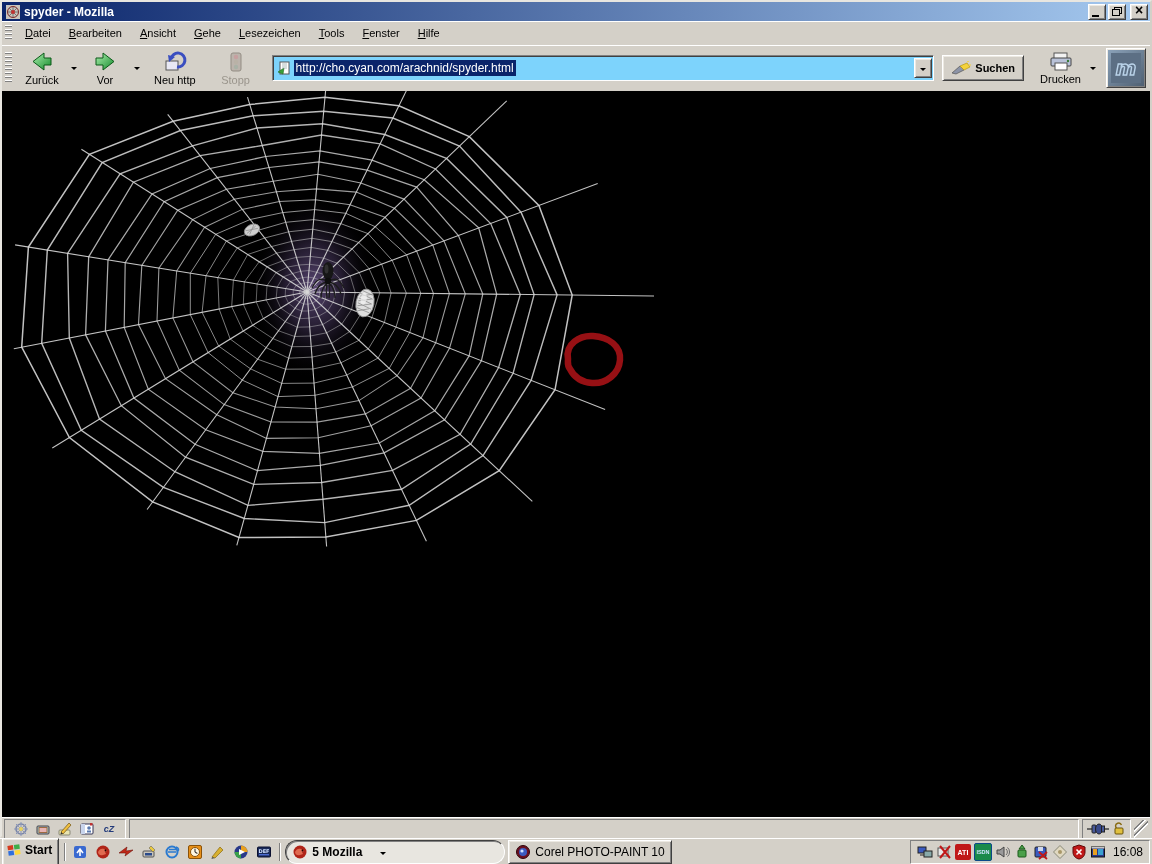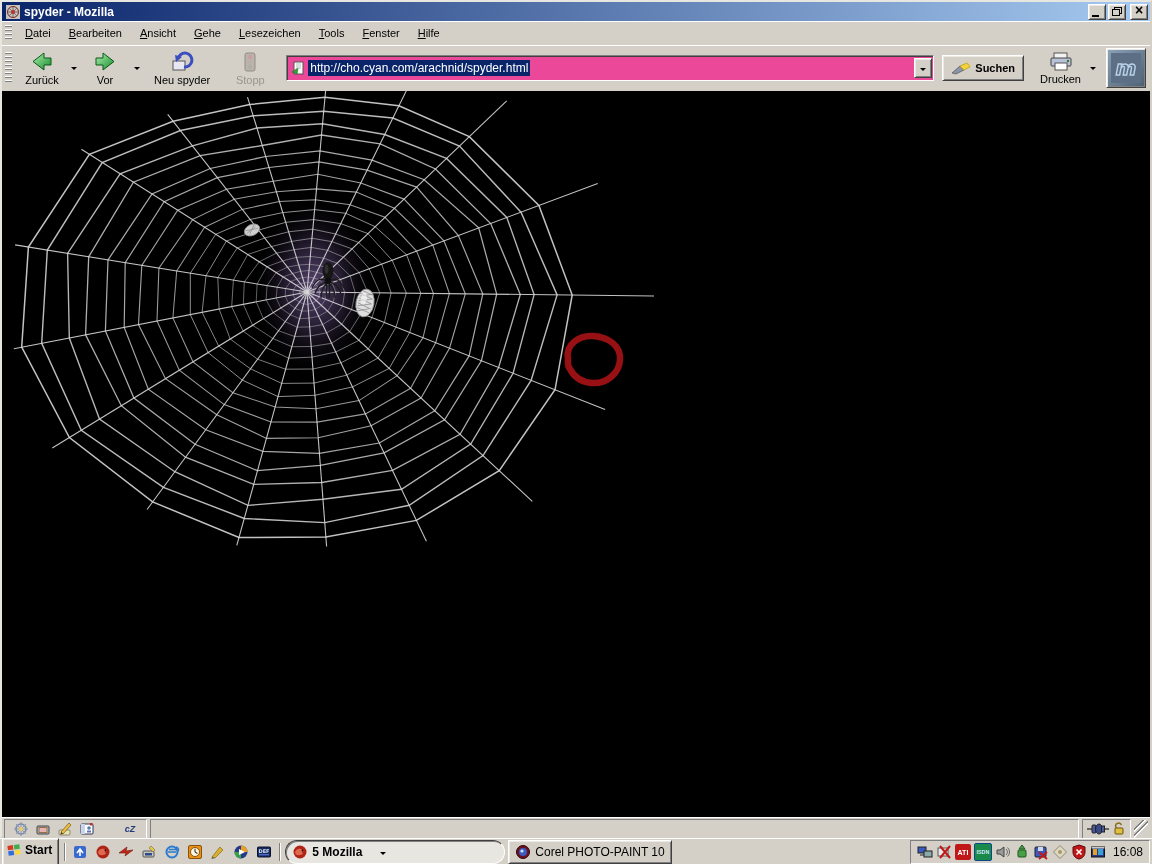--- a/index.html
+++ b/index.html
@@ -34,21 +34,21 @@
   .menu-item::first-letter{text-decoration:underline;}
   
   .toolbar{position:absolute;left:0;top:43px;right:0;height:46px;display:flex;align-items:center;
     background:#d4d0c8;border-bottom:1px solid #808080;box-shadow:inset 0 1px 0 #fff;}
   .tbtn{display:flex;flex-direction:column;align-items:center;justify-content:center;
     padding:2px 6px;min-width:40px;height:40px;cursor:default;}
   .tbtn .lbl{margin-top:1px;white-space:nowrap;}
   .tbtn.disabled .lbl{color:#9a958c;}
   .drop{width:11px;height:40px;display:flex;align-items:center;justify-content:center;color:#000;}
   .drop::after{content:"";border:3.5px solid transparent;border-top-color:#000;margin-top:4px;}
-  .urlbox{display:flex;align-items:center;height:22px;flex:1;margin:0 8px 0 10px;background:#ec4899;padding:1px;}
+  .urlbox{display:flex;align-items:center;height:22px;flex:1;margin:0 8px 0 10px;background:#7dd3fc;padding:1px;}
   .urlbox .favicon{margin:0 3px;}
   .url-text{background:var(--sel,#0a246a);color:#fff;padding:1px 2px;white-space:nowrap;font-size:12px;}
   .combo-arrow{width:16px;height:18px;margin-left:auto;display:flex;align-items:center;justify-content:center;}
   .combo-arrow::after{content:"";border:3.5px solid transparent;border-top-color:#000;margin-top:6px;}
   .searchbtn{display:flex;align-items:center;height:24px;padding:0 8px;font-weight:bold;gap:4px;margin-right:10px;}
   .printwrap{display:flex;align-items:center;margin-right:8px;}
   .throbber{width:38px;height:38px;margin:0 4px 0 auto;display:flex;align-items:center;justify-content:center;
     background:linear-gradient(135deg,#8da4bb,#4d5e70);}
   
   .content{position:absolute;left:0;top:89px;right:0;height:726px;background:#000;overflow:hidden;}
@@ -135,21 +135,21 @@
         <span class="lbl">Vor</span>
       </div>
       <div class="drop"></div>
 
       <div class="tbtn" style="margin-left:6px;">
         <svg width="24" height="22" viewBox="0 0 24 22">
           <rect x="3" y="10" width="12" height="9" fill="#e8e8f4" stroke="#555"></rect>
           <path d="M8 8 A7 7 0 1 1 14 16" fill="none" stroke="#3a4ec0" stroke-width="3"></path>
           <polygon points="5,4 12,6 6,11" fill="#3a4ec0"></polygon>
         </svg>
-        <span class="lbl">Neu spyder</span>
+        <span class="lbl">Neu http</span>
       </div>
 
       <div class="tbtn disabled" style="margin-left:8px;">
         <svg width="24" height="22" viewBox="0 0 24 22">
           <rect x="7" y="2" width="10" height="18" rx="2" fill="#bcb4ac" stroke="#938d84"></rect>
           <circle cx="12" cy="6" r="2.2" fill="#c7a0a0"></circle>
           <circle cx="12" cy="11" r="2.2" fill="#b9b2a6"></circle>
           <circle cx="12" cy="16" r="2.2" fill="#a9b2a6"></circle>
         </svg>
         <span class="lbl">Stopp</span>
@@ -287,21 +287,21 @@
           <polygon points="4,11 12,2 14,4 6,13" fill="#f0c040" stroke="#705010" stroke-width="0.7"></polygon>
           <polygon points="4,11 6,13 3.4,13.6" fill="#333"></polygon>
         </svg>
         <svg class="ico16" viewBox="0 0 16 16">
           <rect x="2" y="3" width="12" height="10" rx="1" fill="#fff" stroke="#335"></rect>
           <rect x="2" y="3" width="4" height="10" fill="#c8d4ec"></rect>
           <circle cx="10" cy="7" r="1.8" fill="#5a7ab0"></circle>
           <rect x="8" y="9.5" width="4" height="2" fill="#5a7ab0"></rect>
           <rect x="11" y="2" width="2.5" height="2.5" fill="#c03030"></rect>
         </svg>
-        <span class="badge" style="color:#223a7a;font-size:9px;font-style:italic;margin-left:21px;">cZ</span>
+        <span class="badge" style="color:#223a7a;font-size:9px;font-style:italic;">cZ</span>
       </div>
       <div class="status-empty flatpanel"></div>
       <div class="status-mini flatpanel">
         <svg width="22" height="12" viewBox="0 0 22 12">
           <path d="M0 6 H5 M17 6 H22" stroke="#444" stroke-width="1.5"></path>
           <rect x="5" y="2" width="4" height="8" rx="1" fill="#4a5a9a" stroke="#222"></rect>
           <ellipse cx="12" cy="6" rx="3.5" ry="5" fill="#3a4a8a" stroke="#222"></ellipse>
           <rect x="14.5" y="3" width="3" height="6" fill="#4a5a9a" stroke="#222"></rect>
         </svg>
         <svg width="13" height="14" viewBox="0 0 13 14">

